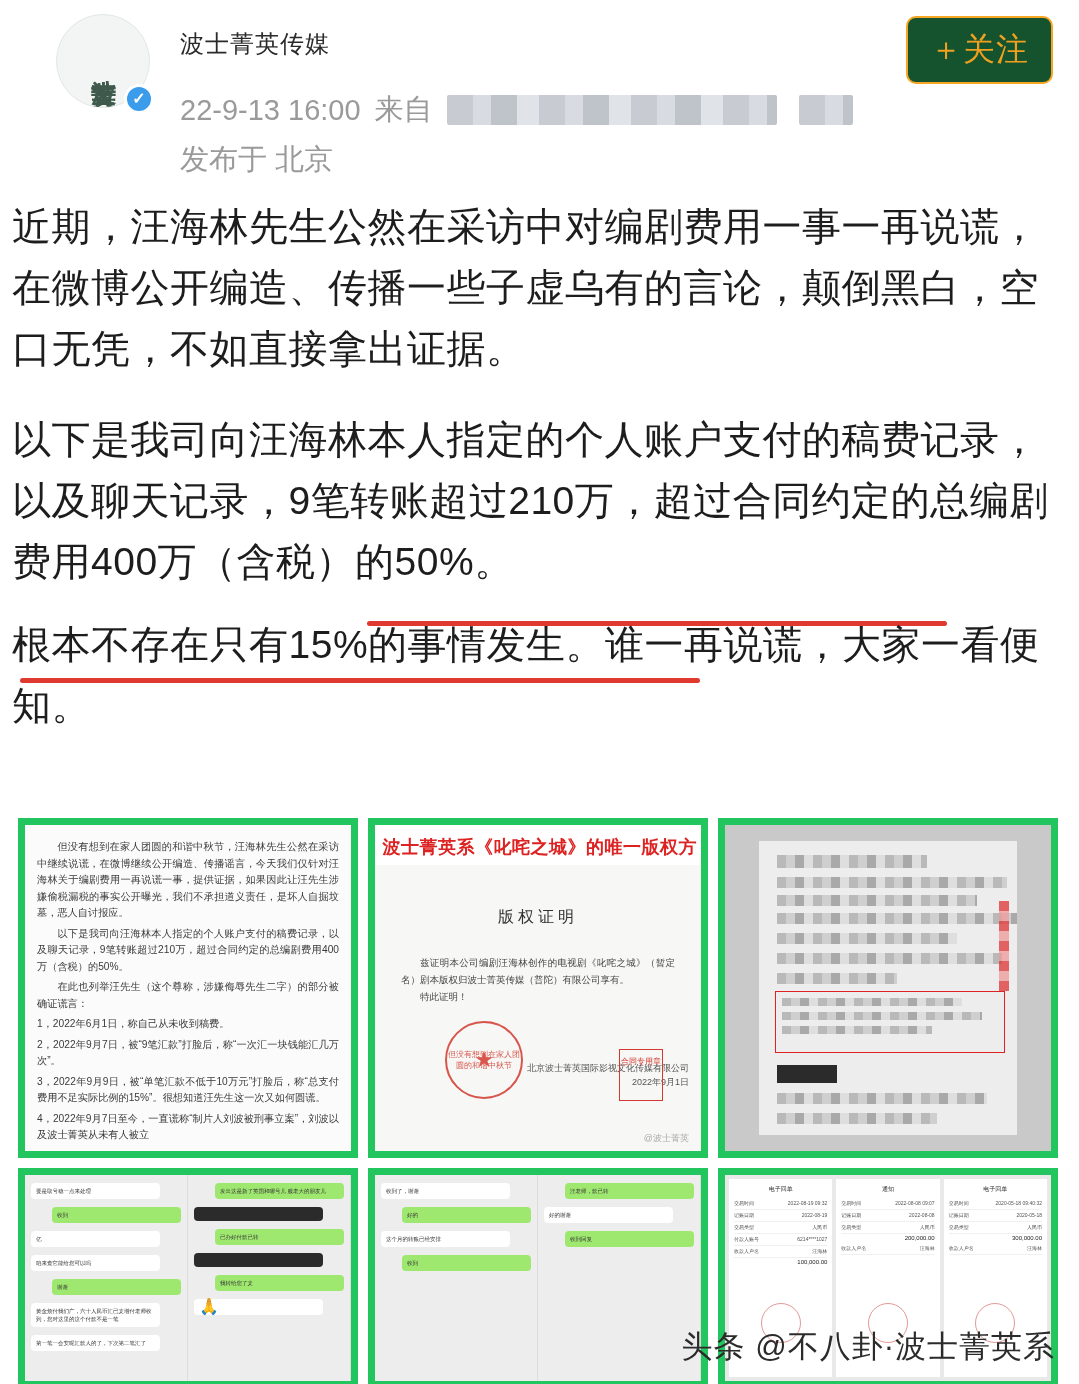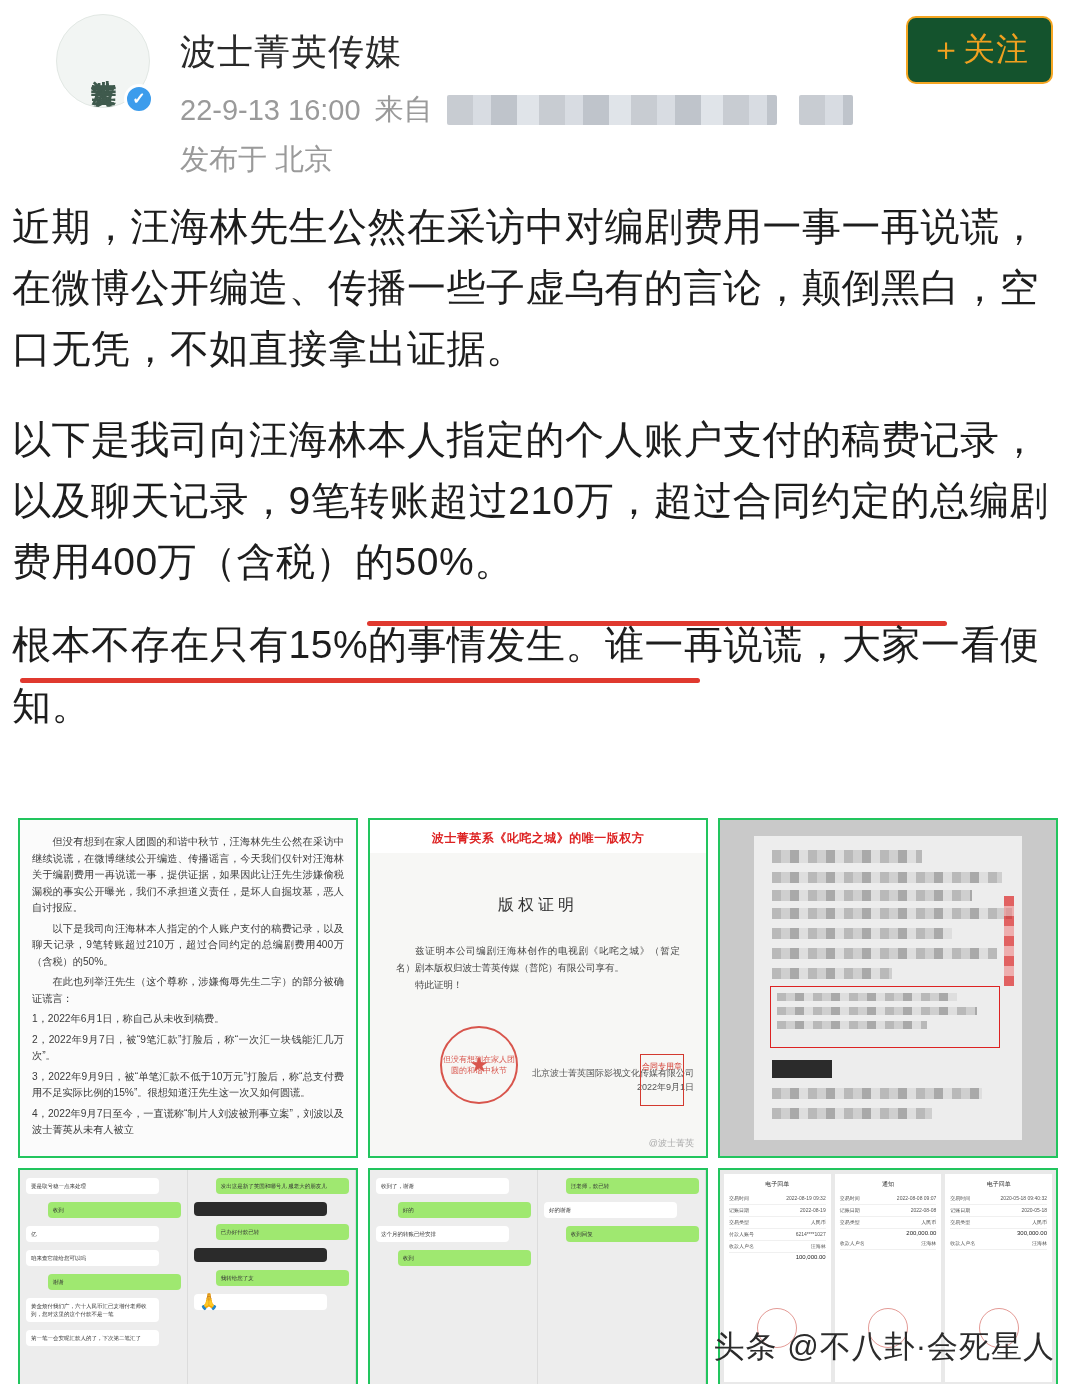--- a/index.html
+++ b/index.html
@@ -60,21 +60,21 @@
     color: #fff;
     font-size: 16px;
     line-height: 24px;
     text-align: center;
     font-weight: bold;
   }
   .account-name {
     position: absolute;
     left: 180px;
     top: 28px;
-    font-size: 36px;
+    font-size: 24px;
     color: #2a2a2a;
     letter-spacing: 1px;
   }
   .meta-line {
     position: absolute;
     left: 180px;
     top: 90px;
     font-size: 29px;
     color: #9a9a9a;
     display: flex;
@@ -140,44 +140,44 @@
     width: 1045px;
     display: grid;
     grid-template-columns: 340px 340px 340px;
     grid-template-rows: 340px 220px;
     gap: 10px;
   }
   .shot {
     position: relative;
     overflow: hidden;
     background: #86efac;
-    border: 2px solid #22c55e;
+    border: 7px solid #22c55e;
   }
 
   
   .doc-text {
     padding: 14px 12px;
     font-size: 10.2px;
     line-height: 16.5px;
     color: #3a3a3a;
     text-align: justify;
     background: #fbfbfb;
     height: 100%;
   }
   .doc-text p { margin-bottom: 4px; }
   .doc-text p.ind { text-indent: 2em; }
 
   
   .cert { background: #f7f7f5; height: 100%; position: relative; }
   .cert-banner {
     background: #fff;
     color: #d22;
-    font-size: 12px;
+    font-size: 18px;
     font-weight: bold;
-    text-align: center;
+    text-align: right;
     padding: 10px 4px 6px;
     letter-spacing: 0.5px;
     white-space: nowrap;
     overflow: hidden;
   }
   .cert-title {
     text-align: center;
     font-size: 16px;
     color: #333;
     margin-top: 42px;
@@ -218,21 +218,21 @@
   }
   .stamp-star {
     position: absolute;
     left: 50%; top: 50%;
     transform: translate(-50%,-50%);
     color: #d3392f;
     font-size: 22px;
   }
   .red-seal-box {
     position: absolute;
-    right: 22px;
+    right: 38px;
     bottom: 50px;
     width: 44px;
     height: 52px;
     border: 1px solid #d3392f;
     color: #d3392f;
     font-size: 8px;
     line-height: 11px;
     text-align: center;
     padding-top: 6px;
   }
@@ -551,15 +551,15 @@
               <span>汪海林</span>
             </div>
           <div class="rseal"></div>
         </div>
 
       </div>
     </div>
 
   </div>
 
-  <div class="watermark">头条 @不八卦·会死星人</div>
+  <div class="watermark">头条 @不八卦·波士菁英系</div>
 
 </div>
 
 </body></html>

